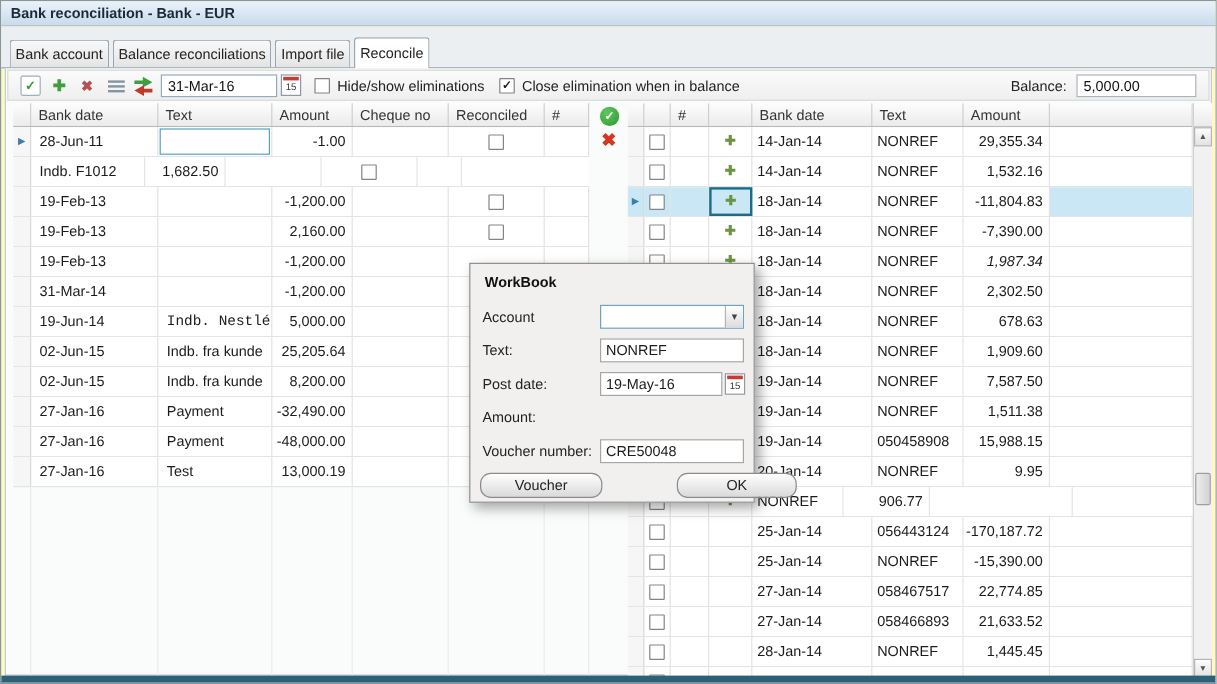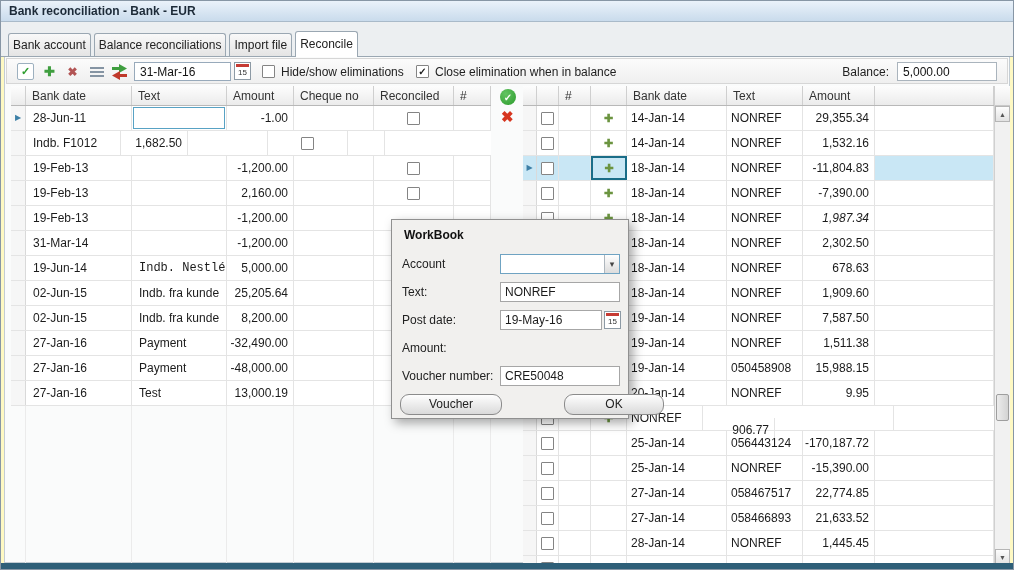--- a/index.html
+++ b/index.html
@@ -481,21 +481,21 @@
       <div class="grow">
         <div class="cell selcol" style="width: 14px;"></div>
         <div class="cell ctr" style="width: 22px;">
           <span class="cbx"></span>
         </div>
         <div class="cell" style="width: 32px;"></div>
         <div class="cell ctr" style="width: 36px;">
           <span class="plus">✚</span>
         </div>
         <div class="cell pad2" style="width: 76px;">NONREF</div>
-        <div class="cell num" style="width: 72px; margin-top: 12px;">906.77</div>
+        <div class="cell num" style="width: 72px;">906.77</div>
         <div class="cell" style="width: 119px;"></div>
       </div>
       <div class="grow">
         <div class="cell selcol" style="width: 14px;"></div>
         <div class="cell ctr" style="width: 22px;">
           <span class="cbx"></span>
         </div>
         <div class="cell" style="width: 32px;"></div>
         <div class="cell ctr" style="width: 36px;"></div>
         <div class="cell pad2" style="width: 100px;">25-Jan-14</div>

